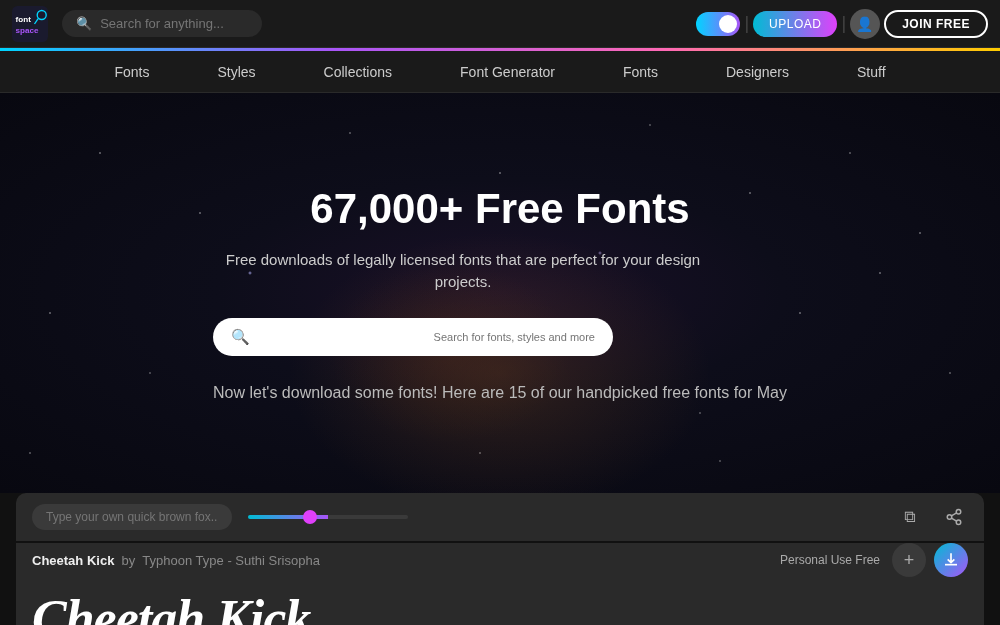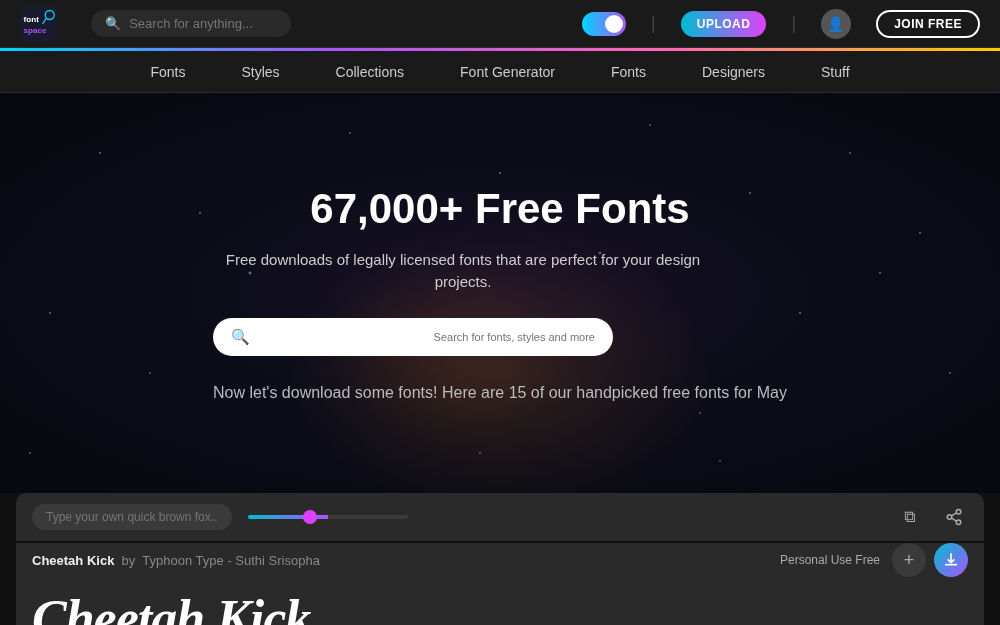--- a/index.html
+++ b/index.html
@@ -4,22 +4,22 @@
   <style>
     * { margin: 0; padding: 0; box-sizing: border-box; }
     body { width: 1000px; height: 625px; overflow: hidden; background: #111; font-family: Arial, sans-serif; }
 
     
     #topbar {
       background: #1a1a1a;
       height: 48px;
       display: flex;
       align-items: center;
-      padding: 0 20px;
-      gap: 25px;
+      padding: 0 12px;
+      gap: 4px;
       border-bottom: 1px solid #2a2a2a;
       position: relative;
       z-index: 10;
     }
     #logo {
       display: flex;
       align-items: center;
       gap: 6px;
       margin-right: 10px;
     }
@@ -69,21 +69,21 @@
     }
 
     .separator { color: #444; font-size: 18px; }
 
     .upload-btn {
       background: linear-gradient(to right, #00bcd4, #e040fb);
       border: none;
       border-radius: 20px;
       color: white;
       font-size: 12px;
-      font-weight: bold;
+      font-weight: normal;
       padding: 6px 16px;
       cursor: pointer;
       letter-spacing: 0.5px;
     }
 
     .avatar {
       width: 30px;
       height: 30px;
       border-radius: 50%;
       background: #555;
@@ -112,21 +112,21 @@
       background: linear-gradient(to right, #00d4ff, #a855f7, #ff69b4, #ffcc00);
     }
 
     
     #secondary-nav {
       background: #1a1a1a;
       height: 42px;
       display: flex;
       align-items: center;
       justify-content: center;
-      gap: 0;
+      gap: 12px;
       border-bottom: 1px solid #2a2a2a;
     }
     .nav-item {
       color: #ccc;
       font-size: 14px;
       padding: 0 28px;
       cursor: pointer;
       height: 42px;
       display: flex;
       align-items: center;

